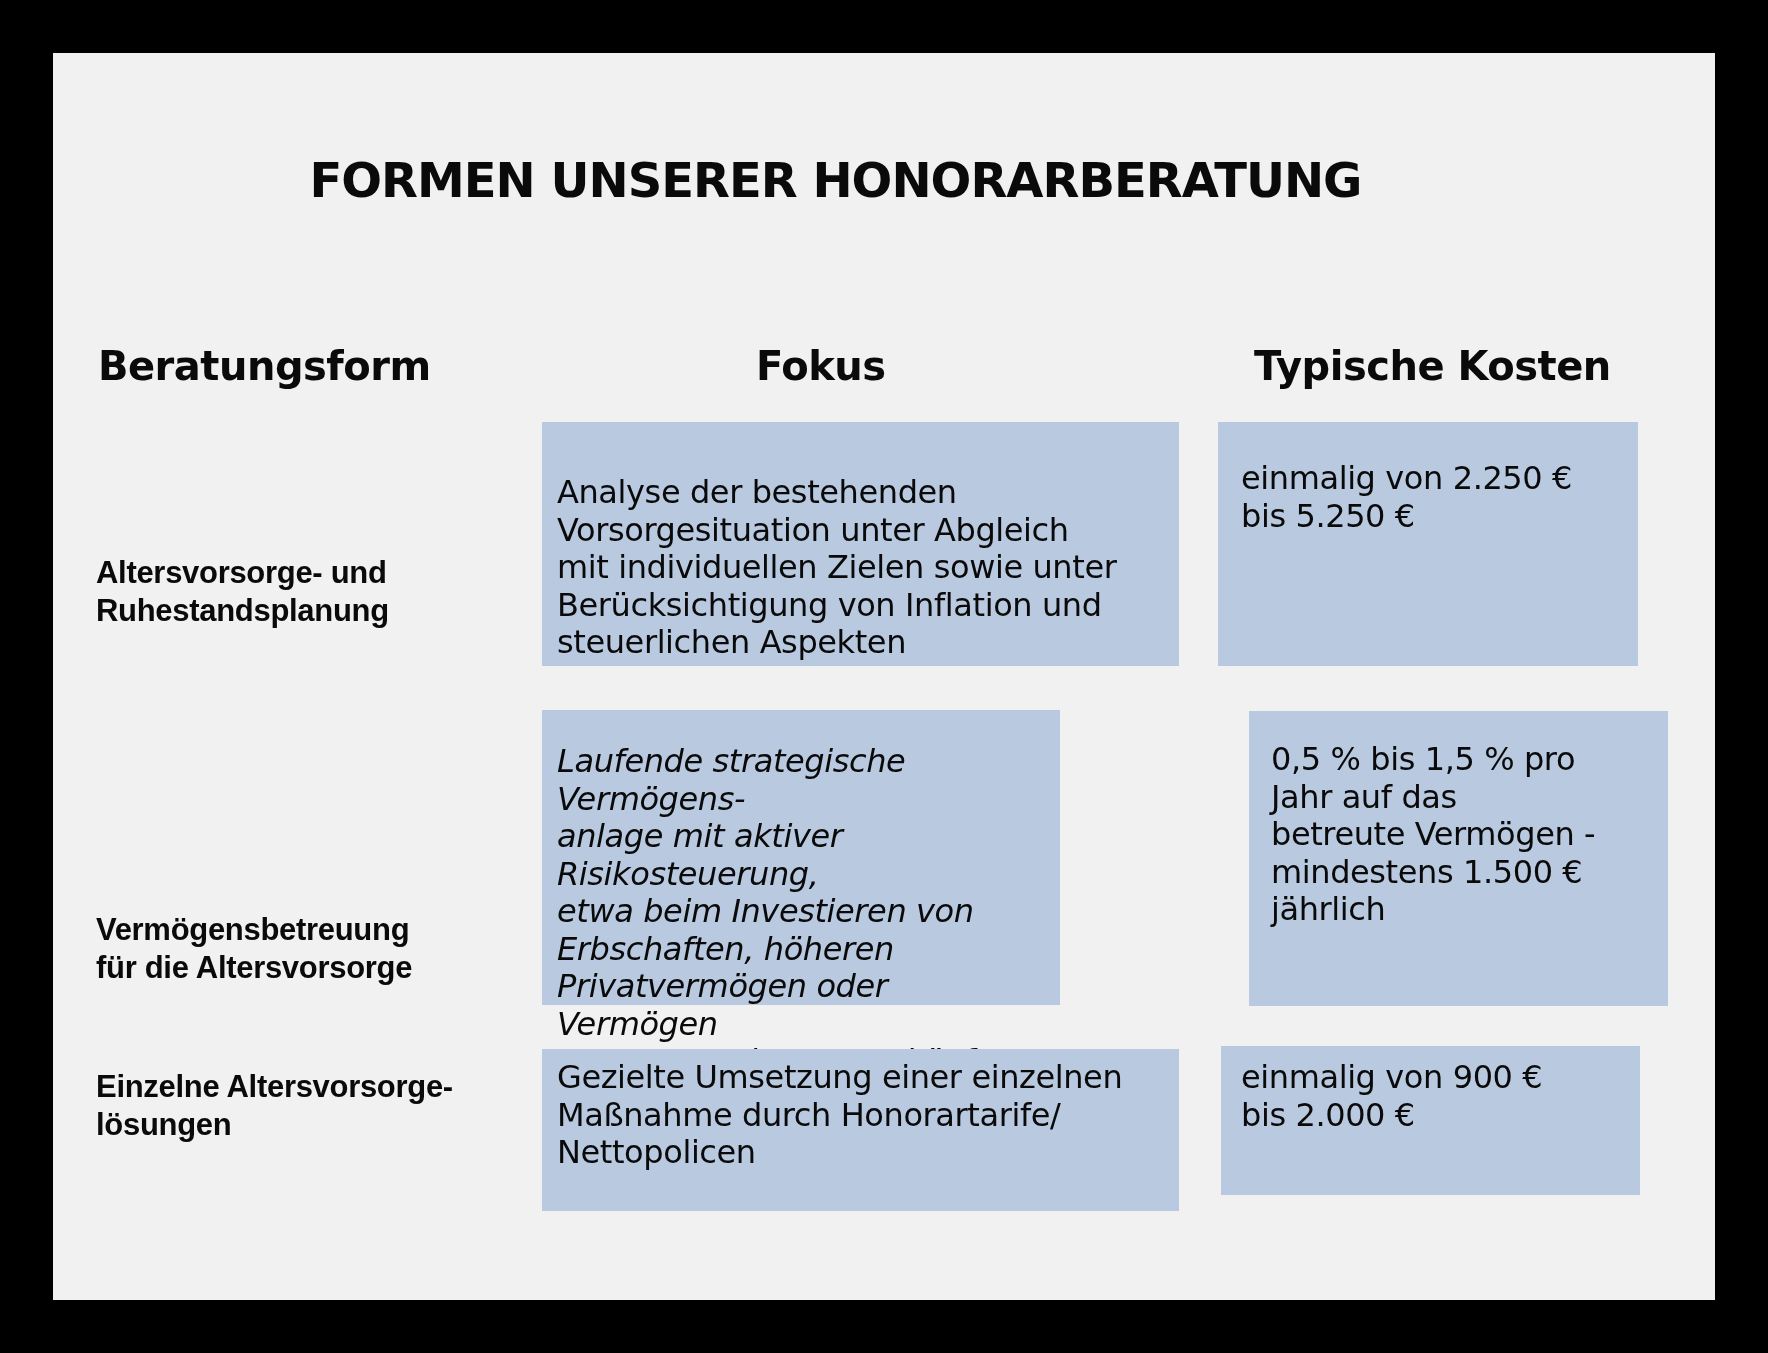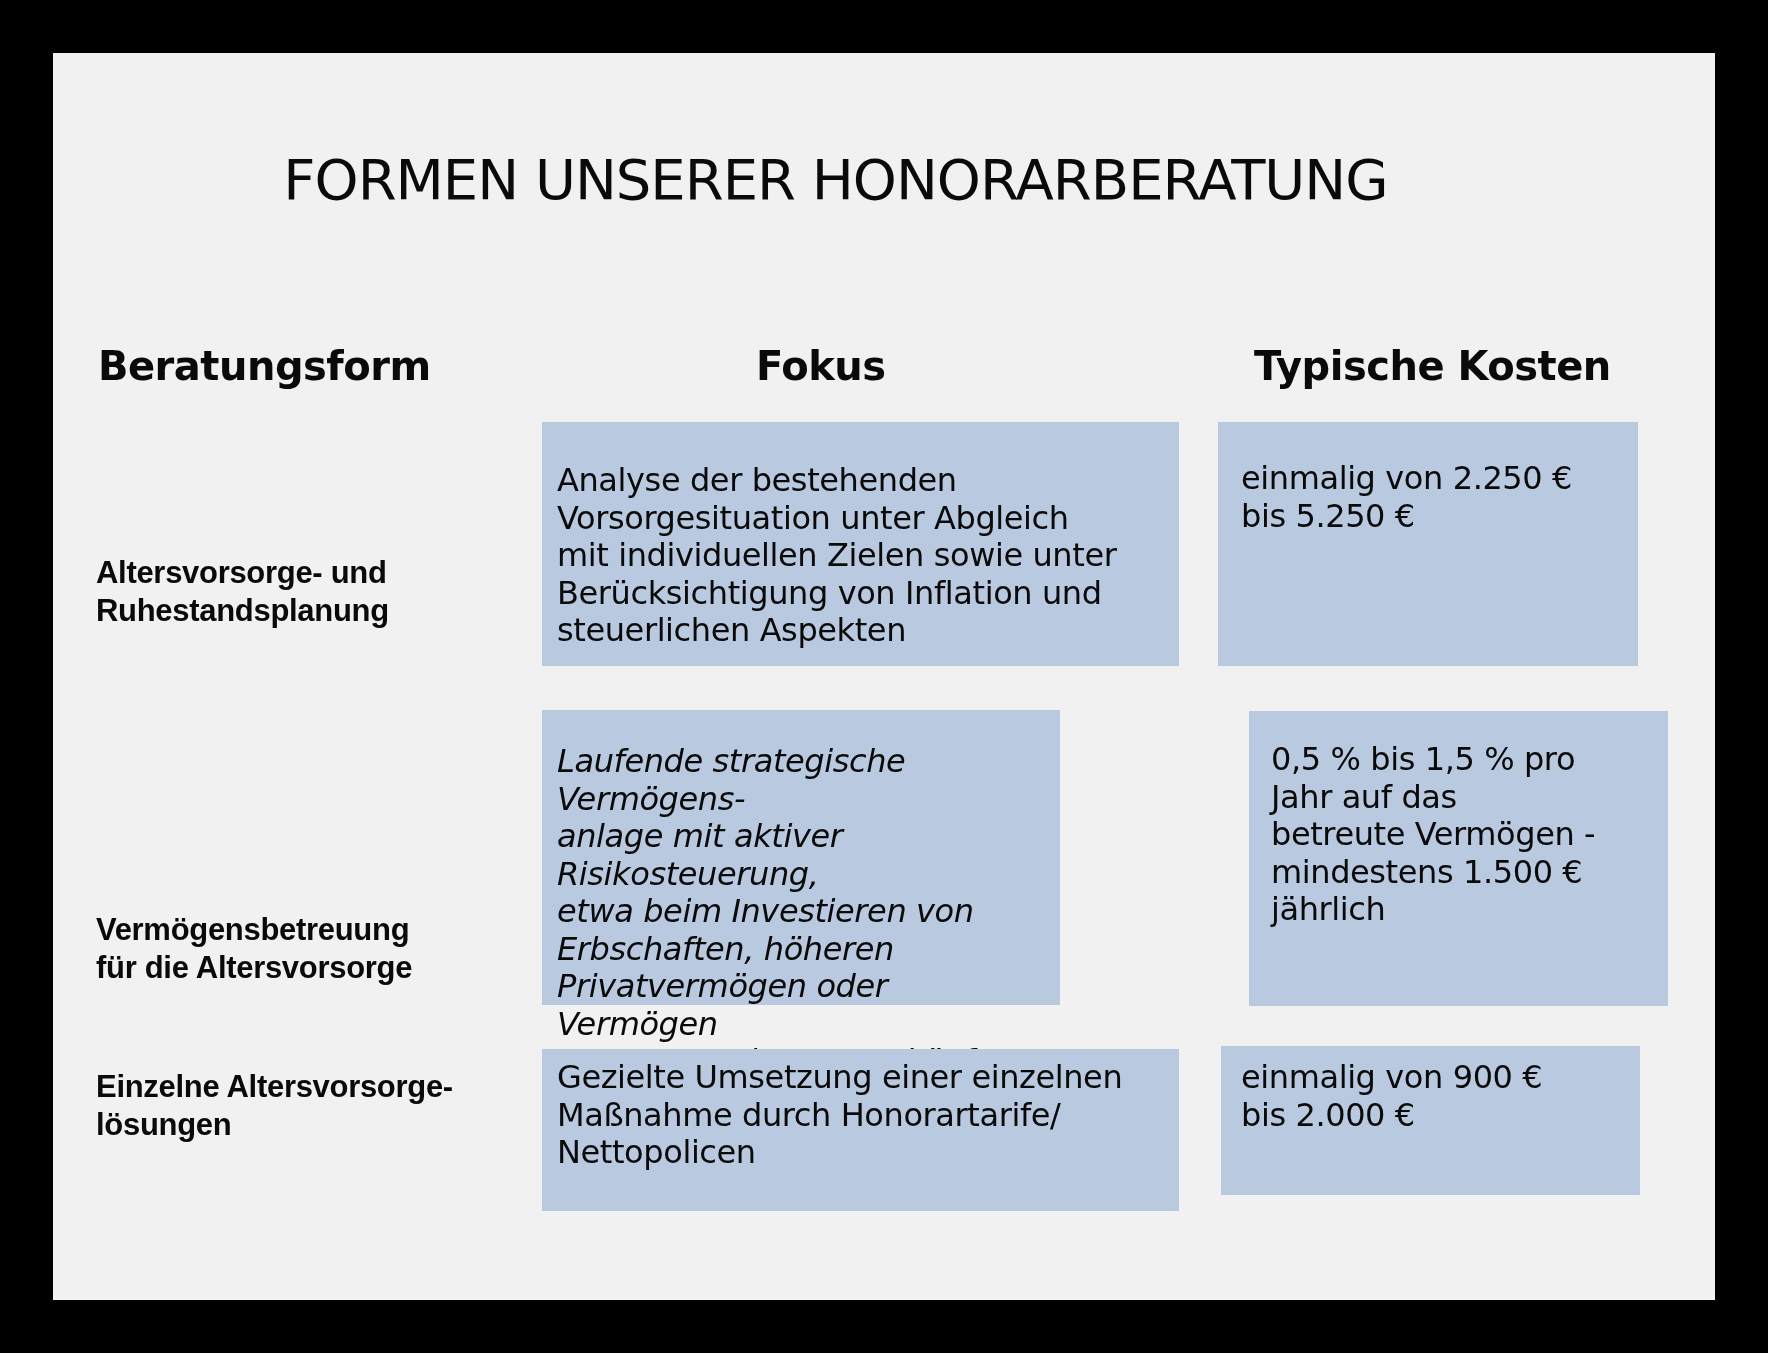--- a/index.html
+++ b/index.html
@@ -1,36 +1,36 @@
 <!DOCTYPE html>
 <html><head>
 <meta charset="utf-8">
 <style>
   html, body { margin:0; padding:0; }
   body { width:1768px; height:1353px; background:#000; position:relative; overflow:hidden; font-family:"Liberation Sans", sans-serif; color:#0a0a0a; }
   .panel { position:absolute; left:53px; top:53px; width:1662px; height:1247px; background:#f1f1f1; }
-  .title { position:absolute; left:0; width:1671px; top:135px; text-align:center; font-family:"DejaVu Sans", sans-serif; font-weight:normal; font-size:56px; letter-spacing:-1px; line-height:90px; }
+  .title { position:absolute; left:0; width:1671px; top:135px; text-align:center; font-family:"DejaVu Sans", sans-serif; font-weight:bold; font-size:48px; letter-spacing:-1px; line-height:90px; }
   .colhead { position:absolute; top:340px; font-family:"DejaVu Sans", sans-serif; font-weight:bold; font-size:40px; line-height:52px; letter-spacing:-0.5px; }
   .rowlabel { position:absolute; left:96px; font-family:Liberation Sans, sans-serif; font-weight:bold; font-size:31px; line-height:38px; letter-spacing:-0.3px;margin-top:48px; }
   .box { position:absolute; background:#b9c9e0; box-sizing:border-box; font-family:"DejaVu Sans", sans-serif; font-size:32px; line-height:37.5px; letter-spacing:-0.4px; white-space:pre-line; }
 </style>
 </head>
 <body>
 
 <div class="panel"></div>
 
 <div class="title">FORMEN UNSERER HONORARBERATUNG</div>
 
 <div class="colhead" style="left:98px;">Beratungsform</div>
 <div class="colhead" style="left:756px;">Fokus</div>
 <div class="colhead" style="left:1254px;">Typische Kosten</div>
 
 <div class="rowlabel" style="top:506px; white-space:pre-line;">Altersvorsorge- und
 Ruhestandsplanung</div>
-<div class="box" style="left:542px; top:422px; width:637px; height:244px; padding:40px 14px 0 15px;">Analyse der bestehenden
+<div class="box" style="left:542px; top:422px; width:637px; height:244px; padding:52px 14px 0 15px;">Analyse der bestehenden
 Vorsorgesituation unter Abgleich
 mit individuellen Zielen sowie unter
 Berücksichtigung von Inflation und
 steuerlichen Aspekten</div>
 <div class="box" style="left:1218px; top:422px; width:420px; height:244px; padding:38px 14px 8px 23px;">einmalig von 2.250 €
 bis 5.250 €</div>
 
 <div class="rowlabel" style="top:863px; white-space:pre-line;">Vermögensbetreuung
 für die Altersvorsorge</div>
 <div class="box" style="left:542px; top:710px; width:518px; height:295px; padding:33px 14px 0 15px;font-style:italic;">Laufende strategische Vermögens-

